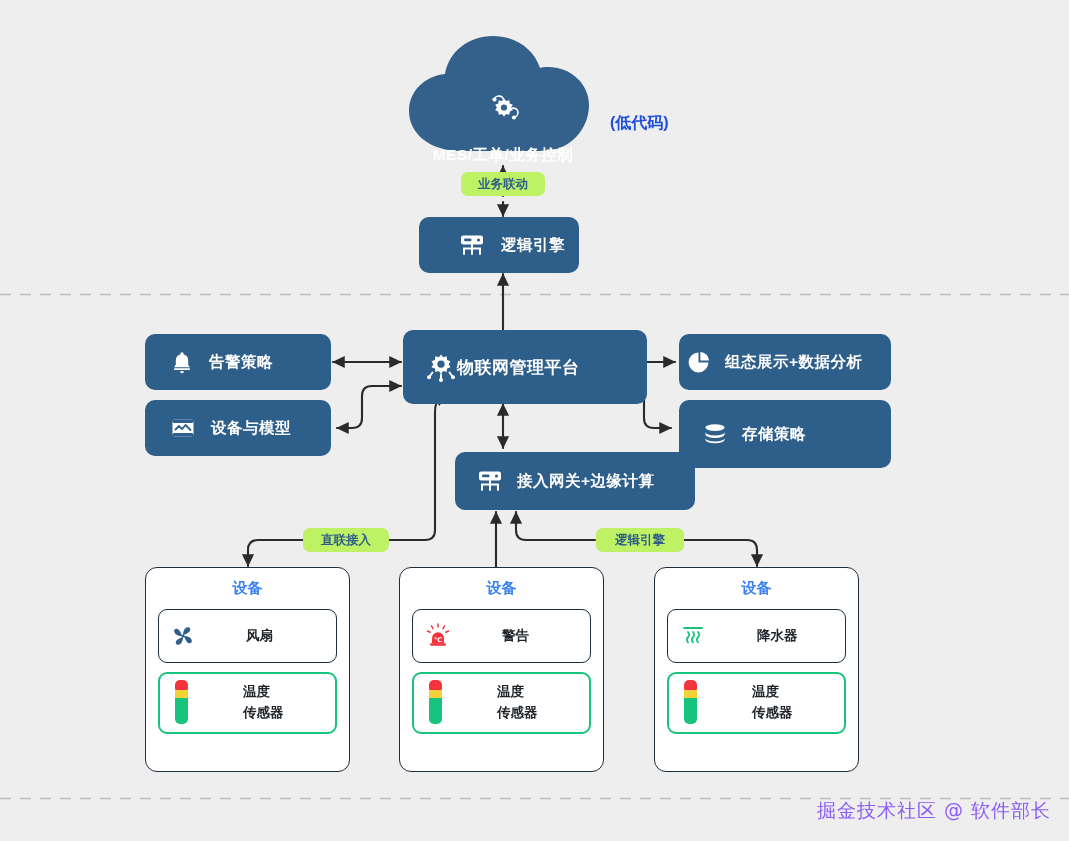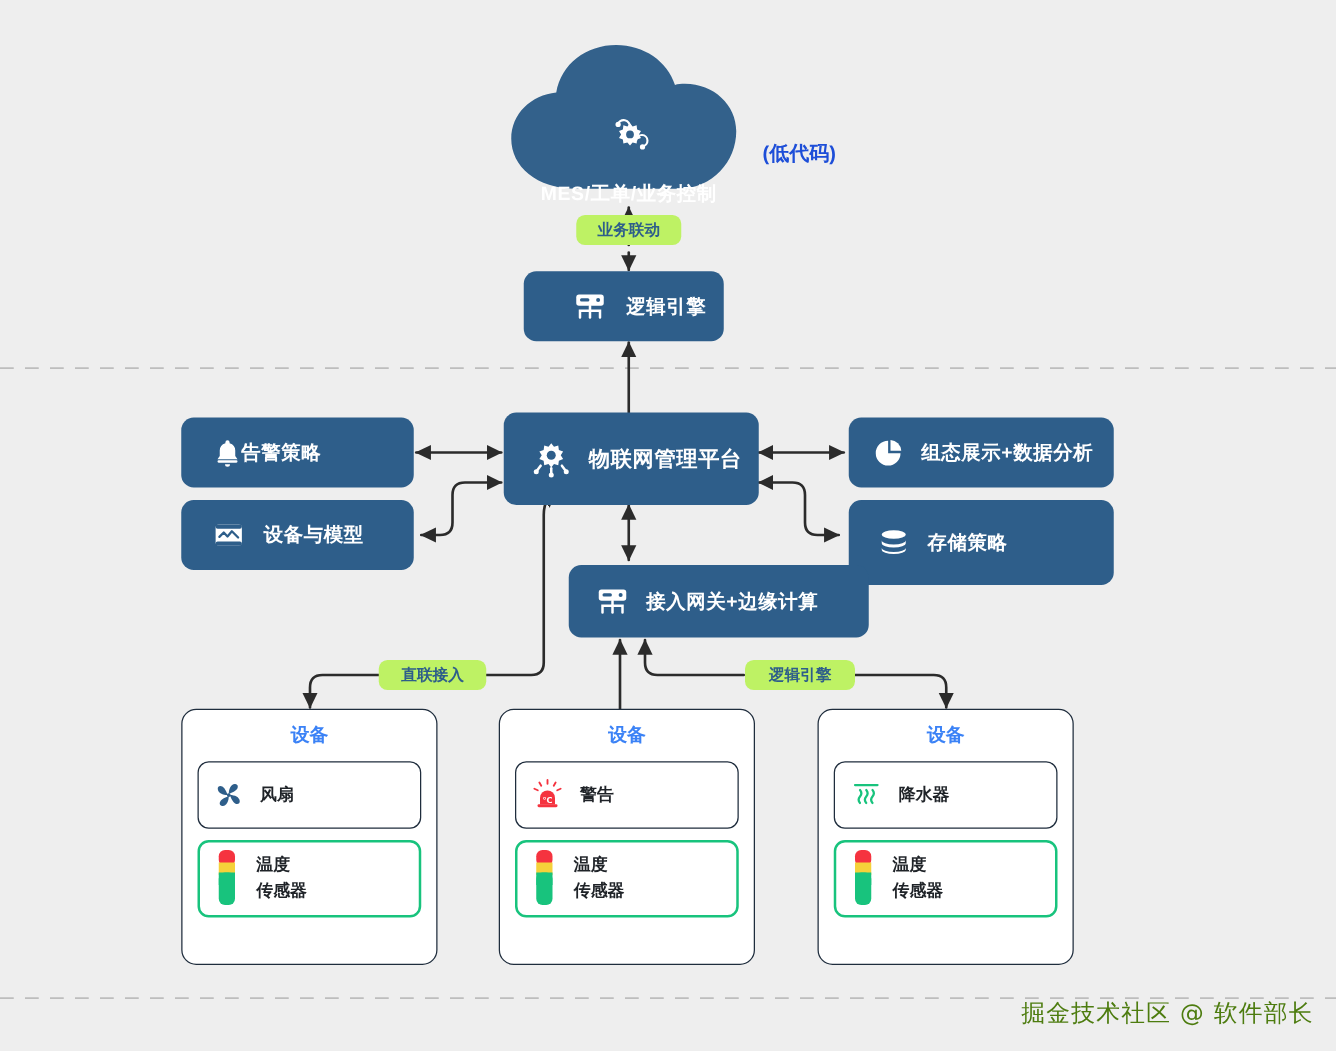--- a/index.html
+++ b/index.html
@@ -97,26 +97,27 @@
     gap: 13px;
     padding: 10px 12px;
     height: 54px;
     margin-bottom: 9px;
   }
   .device-slot.green { border-color: #18c37d; border-width: 2px; height: 62px; }
   .device-slot .slot-ico { flex: 0 0 auto; display: flex; align-items: center; justify-content: center; }
   .device-slot .slot-txt {
     font-size: 13.5px; font-weight: bold; color: #1f2328;
     line-height: 1.55;
+    margin-left: 38px;
   }
 
   
   #watermark {
     position: absolute; right: 18px; top: 798px;
-    font-size: 19px; color: #4d7c0f;
+    font-size: 19px; color: #8b5cf6;
     font-family: "DejaVu Sans", sans-serif;
     letter-spacing: 1px;
     white-space: nowrap;
     z-index: 9;
   }
 </style>
 </head>
 <body>
 
 <div id="stage">
@@ -200,41 +201,41 @@
         <g stroke="#ffffff" stroke-width="2" stroke-linecap="round" fill="none">
           <path d="M13,10.8 L13,20"></path>
           <path d="M13,14.5 L5,14.5 L5,20"></path>
           <path d="M13,14.5 L21,14.5 L21,20"></path>
         </g>
       </svg>
     </span>
     <span class="txt">逻辑引擎</span>
   </div>
 
-  <div class="node" style="left:403px; top:330px; width:204px; height:74px; padding-left:22px; gap:14px; font-size:17px;">
+  <div class="node" style="left:403px; top:330px; width:244px; height:74px; padding-left:22px; font-size:17px;">
     <span class="ico">
       <svg width="32" height="32" viewBox="0 0 32 32" xmlns="http://www.w3.org/2000/svg">
         <g fill="#ffffff">
           <path d="M16,3.5 l2.2,2.8 3.4,-1 .5,3.6 3.4,1.3 -1.9,3 1.9,3 -3.4,1.3 -.5,3.6 -3.4,-1 -2.2,2.8 -2.2,-2.8 -3.4,1 -.5,-3.6 -3.4,-1.3 1.9,-3 -1.9,-3 3.4,-1.3 .5,-3.6 3.4,1 Z"></path>
         </g>
         <circle cx="16" cy="13.2" r="3.6" fill="#2e5e8a"></circle>
         <g stroke="#ffffff" stroke-width="2" stroke-linecap="round">
           <path d="M7.5,21.5 L4.5,25.5"></path>
             <path d="M24.5,21.5 L27.5,25.5"></path>
           <path d="M16,23.5 L16,28.5"></path>
         </g>
         <circle cx="4" cy="26.3" r="2" fill="#ffffff"></circle>
         <circle cx="28" cy="26.3" r="2" fill="#ffffff"></circle>
         <circle cx="16" cy="29" r="2" fill="#ffffff"></circle>
       </svg>
     </span>
     <span class="txt">物联网管理平台</span>
   </div>
 
-  <div class="node" style="left:145px; top:334px; width:186px; height:56px; padding-left:26px; ">
+  <div class="node" style="left:145px; top:334px; width:186px; height:56px; padding-left:26px; gap:16px;">
     <span class="ico">
       <svg width="22" height="24" viewBox="0 0 22 24" xmlns="http://www.w3.org/2000/svg">
         <path d="M11,2.2 a1.7,1.7 0 0,1 1.7,1.7 v.6 a6.2,6.2 0 0,1 4.5,5.9 v4.3 l1.8,2.6 h-16 l1.8,-2.6 v-4.3 a6.2,6.2 0 0,1 4.5,-5.9 v-.6 A1.7,1.7 0 0,1 11,2.2 Z" fill="#ffffff"></path>
         <rect x="3" y="18.2" width="16" height="1.9" rx="0.9" fill="#ffffff"></rect>
         <path d="M9,21.3 h4 a2,2 0 0,1 -4,0 Z" fill="#ffffff"></path>
       </svg>
     </span>
     <span class="txt">告警策略</span>
   </div>
 
@@ -243,21 +244,21 @@
       <svg width="24" height="22" viewBox="0 0 24 22" xmlns="http://www.w3.org/2000/svg">
         <rect x="1.5" y="2.5" width="21" height="17" rx="2.5" fill="#ffffff"></rect>
         <rect x="1.5" y="2.5" width="21" height="3.4" rx="1.6" fill="#2e5e8a"></rect>
         <rect x="1.5" y="16.1" width="21" height="3.4" rx="1.6" fill="#2e5e8a"></rect>
         <path d="M4.5,12.5 L8,9 L11,12.2 L14.5,8 L19.5,13" stroke="#2e5e8a" stroke-width="1.8" fill="none" stroke-linecap="round" stroke-linejoin="round"></path>
       </svg>
     </span>
     <span class="txt">设备与模型</span>
   </div>
 
-  <div class="node" style="left:679px; top:334px; width:212px; height:56px; padding-left:20px; gap:15px;">
+  <div class="node" style="left:679px; top:334px; width:212px; height:56px; padding-left:8px; gap:15px;">
     <span class="ico">
       <svg width="23" height="23" viewBox="0 0 23 23" xmlns="http://www.w3.org/2000/svg">
         <path d="M11.5,1.6 a9.9,9.9 0 1,0 9.9,9.9 h-9.9 Z" fill="#ffffff"></path>
         <path d="M13.4,0.9 v8.6 h8.6 A9.2,9.2 0 0,0 13.4,0.9 Z" fill="#ffffff"></path>
       </svg>
     </span>
     <span class="txt">组态展示+数据分析</span>
   </div>
 
   <div class="node" style="left:679px; top:400px; width:212px; height:68px; padding-left:24px; gap:15px;">

